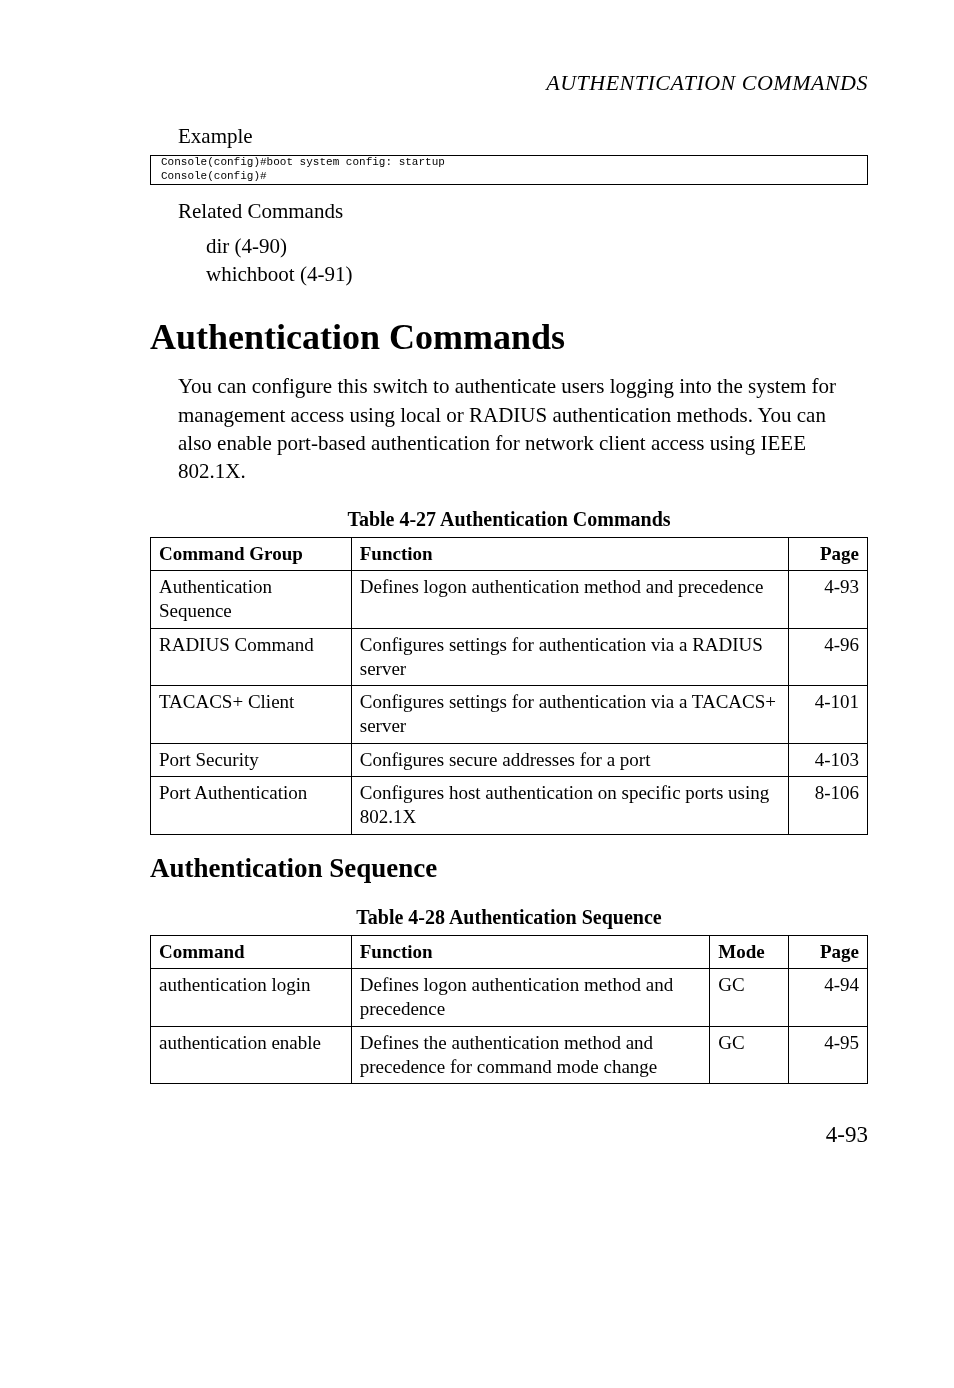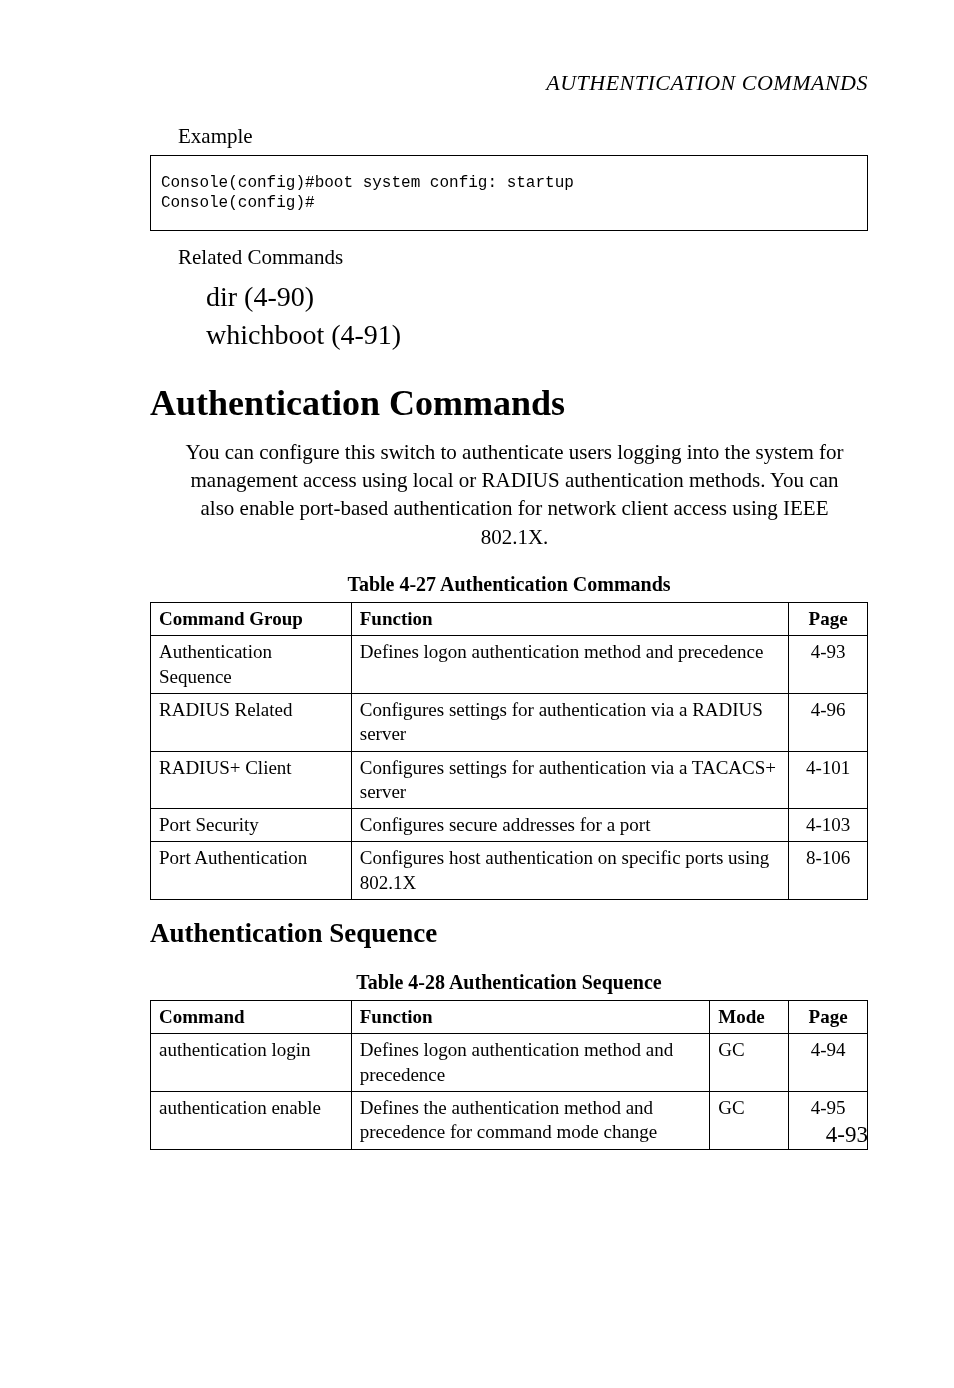--- a/index.html
+++ b/index.html
@@ -27,43 +27,42 @@
     margin-bottom: 28px;
     font-family: "Garamond", "Georgia", serif;
   }
   .h-example, .h-related {
     font-weight: normal;
     font-size: 21px;
     margin: 14px 0 6px 28px;
   }
   .code-block {
     border: 1px solid #000;
-    padding: 17px 10px;
+    padding: 0 10px;
     margin: 6px 0 8px 0;
     font-family: "Courier New", monospace;
-    font-size: 16px;
+    font-size: 11px;
     line-height: 1.25;
     white-space: pre;
     color: #000;
   }
   .related-list {
     margin: 8px 0 20px 56px;
-    font-size: 28px;
+    font-size: 21px;
     line-height: 1.35;
   }
   h1.section-title {
     font-size: 36px;
     font-weight: bold;
     margin: 28px 0 14px 0;
   }
   .body-para {
     font-size: 21px;
     line-height: 1.35;
     margin: 0 17px 14px 28px;
-    text-align: center;
   }
   .table-caption {
     text-align: center;
     font-weight: bold;
     font-size: 20px;
     margin: 22px 0 6px 0;
   }
   table.cmd-table {
     border-collapse: collapse;
     width: 100%;
@@ -74,21 +73,21 @@
     border: 1px solid #000;
     padding: 4px 8px;
     vertical-align: top;
     line-height: 1.28;
   }
   table.cmd-table th {
     font-weight: bold;
     text-align: left;
   }
   table.cmd-table td.page-col, table.cmd-table th.page-col {
-    text-align: center;
+    text-align: right;
     white-space: nowrap;
   }
   table.cmd-table td.mode-col, table.cmd-table th.mode-col {
     white-space: nowrap;
   }
   h2.subsection {
     font-size: 27px;
     font-weight: bold;
     margin: 18px 0 6px 0;
   }
@@ -137,26 +136,26 @@
         <th class="page-col">Page</th>
       </tr>
     </thead>
     <tbody>
       <tr>
         <td>Authentication Sequence</td>
         <td>Defines logon authentication method and precedence</td>
         <td class="page-col">4-93</td>
       </tr>
       <tr>
-        <td>RADIUS Related</td>
+        <td>RADIUS Command</td>
         <td>Configures settings for authentication via a RADIUS server</td>
         <td class="page-col">4-96</td>
       </tr>
       <tr>
-        <td>RADIUS+ Client</td>
+        <td>TACACS+ Client</td>
         <td>Configures settings for authentication via a TACACS+ server</td>
         <td class="page-col">4-101</td>
       </tr>
       <tr>
         <td>Port Security</td>
         <td>Configures secure addresses for a port</td>
         <td class="page-col">4-103</td>
       </tr>
       <tr>
         <td>Port Authentication</td>

